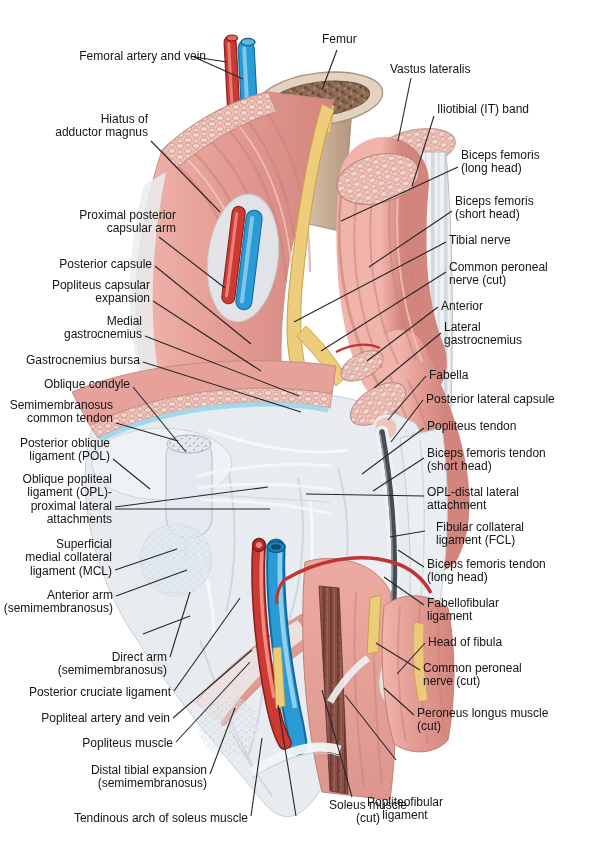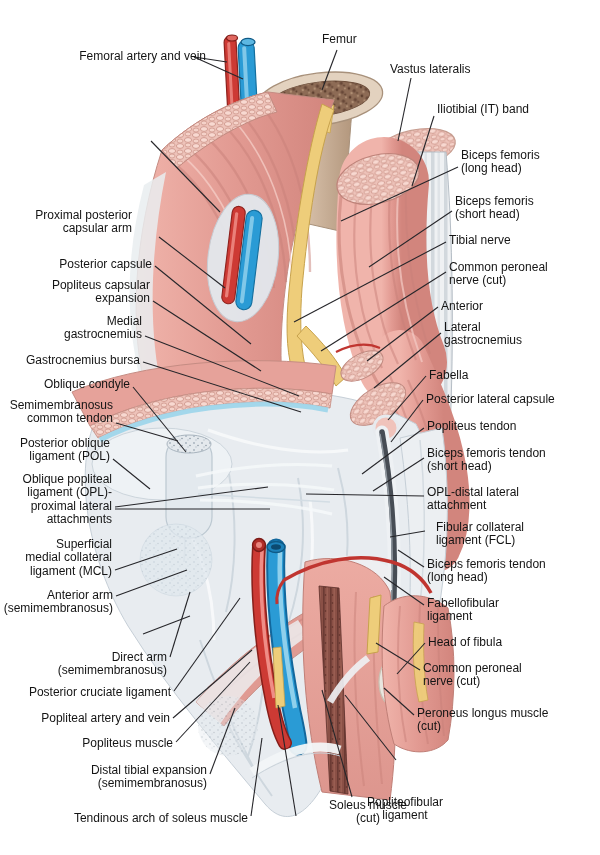--- a/index.html
+++ b/index.html
@@ -306,21 +306,23 @@
     <line class="ld" x1="425" y1="531" x2="390" y2="537"></line>
     <line class="ld" x1="424" y1="567" x2="398" y2="550"></line>
     <line class="ld" x1="424" y1="605" x2="384" y2="577"></line>
     <line class="ld" x1="425" y1="643" x2="397" y2="674"></line>
     <line class="ld" x1="420" y1="670" x2="376" y2="643"></line>
     <line class="ld" x1="414" y1="715" x2="384" y2="688"></line>
   </g>
 </svg>
 
 <div class="lbl r" style="right:394px;top:50px">Femoral artery and vein</div>
-<div class="lbl r" style="right:468px;top:209px">Proximal posterior
+<div class="lbl r" style="right:452px;top:113px">Hiatus of
+adductor magnus</div>
+<div class="lbl r" style="right:424px;top:209px">Proximal posterior
 capsular arm</div>
 <div class="lbl r" style="right:448px;top:258px">Posterior capsule</div>
 <div class="lbl r" style="right:450px;top:279px">Popliteus capsular
 expansion</div>
 <div class="lbl r" style="right:458px;top:315px">Medial
 gastrocnemius</div>
 <div class="lbl r" style="right:460px;top:354px">Gastrocnemius bursa</div>
 <div class="lbl r" style="right:470px;top:378px">Oblique condyle</div>
 <div class="lbl r" style="right:487px;top:399px">Semimembranosus
 common tendon</div>

